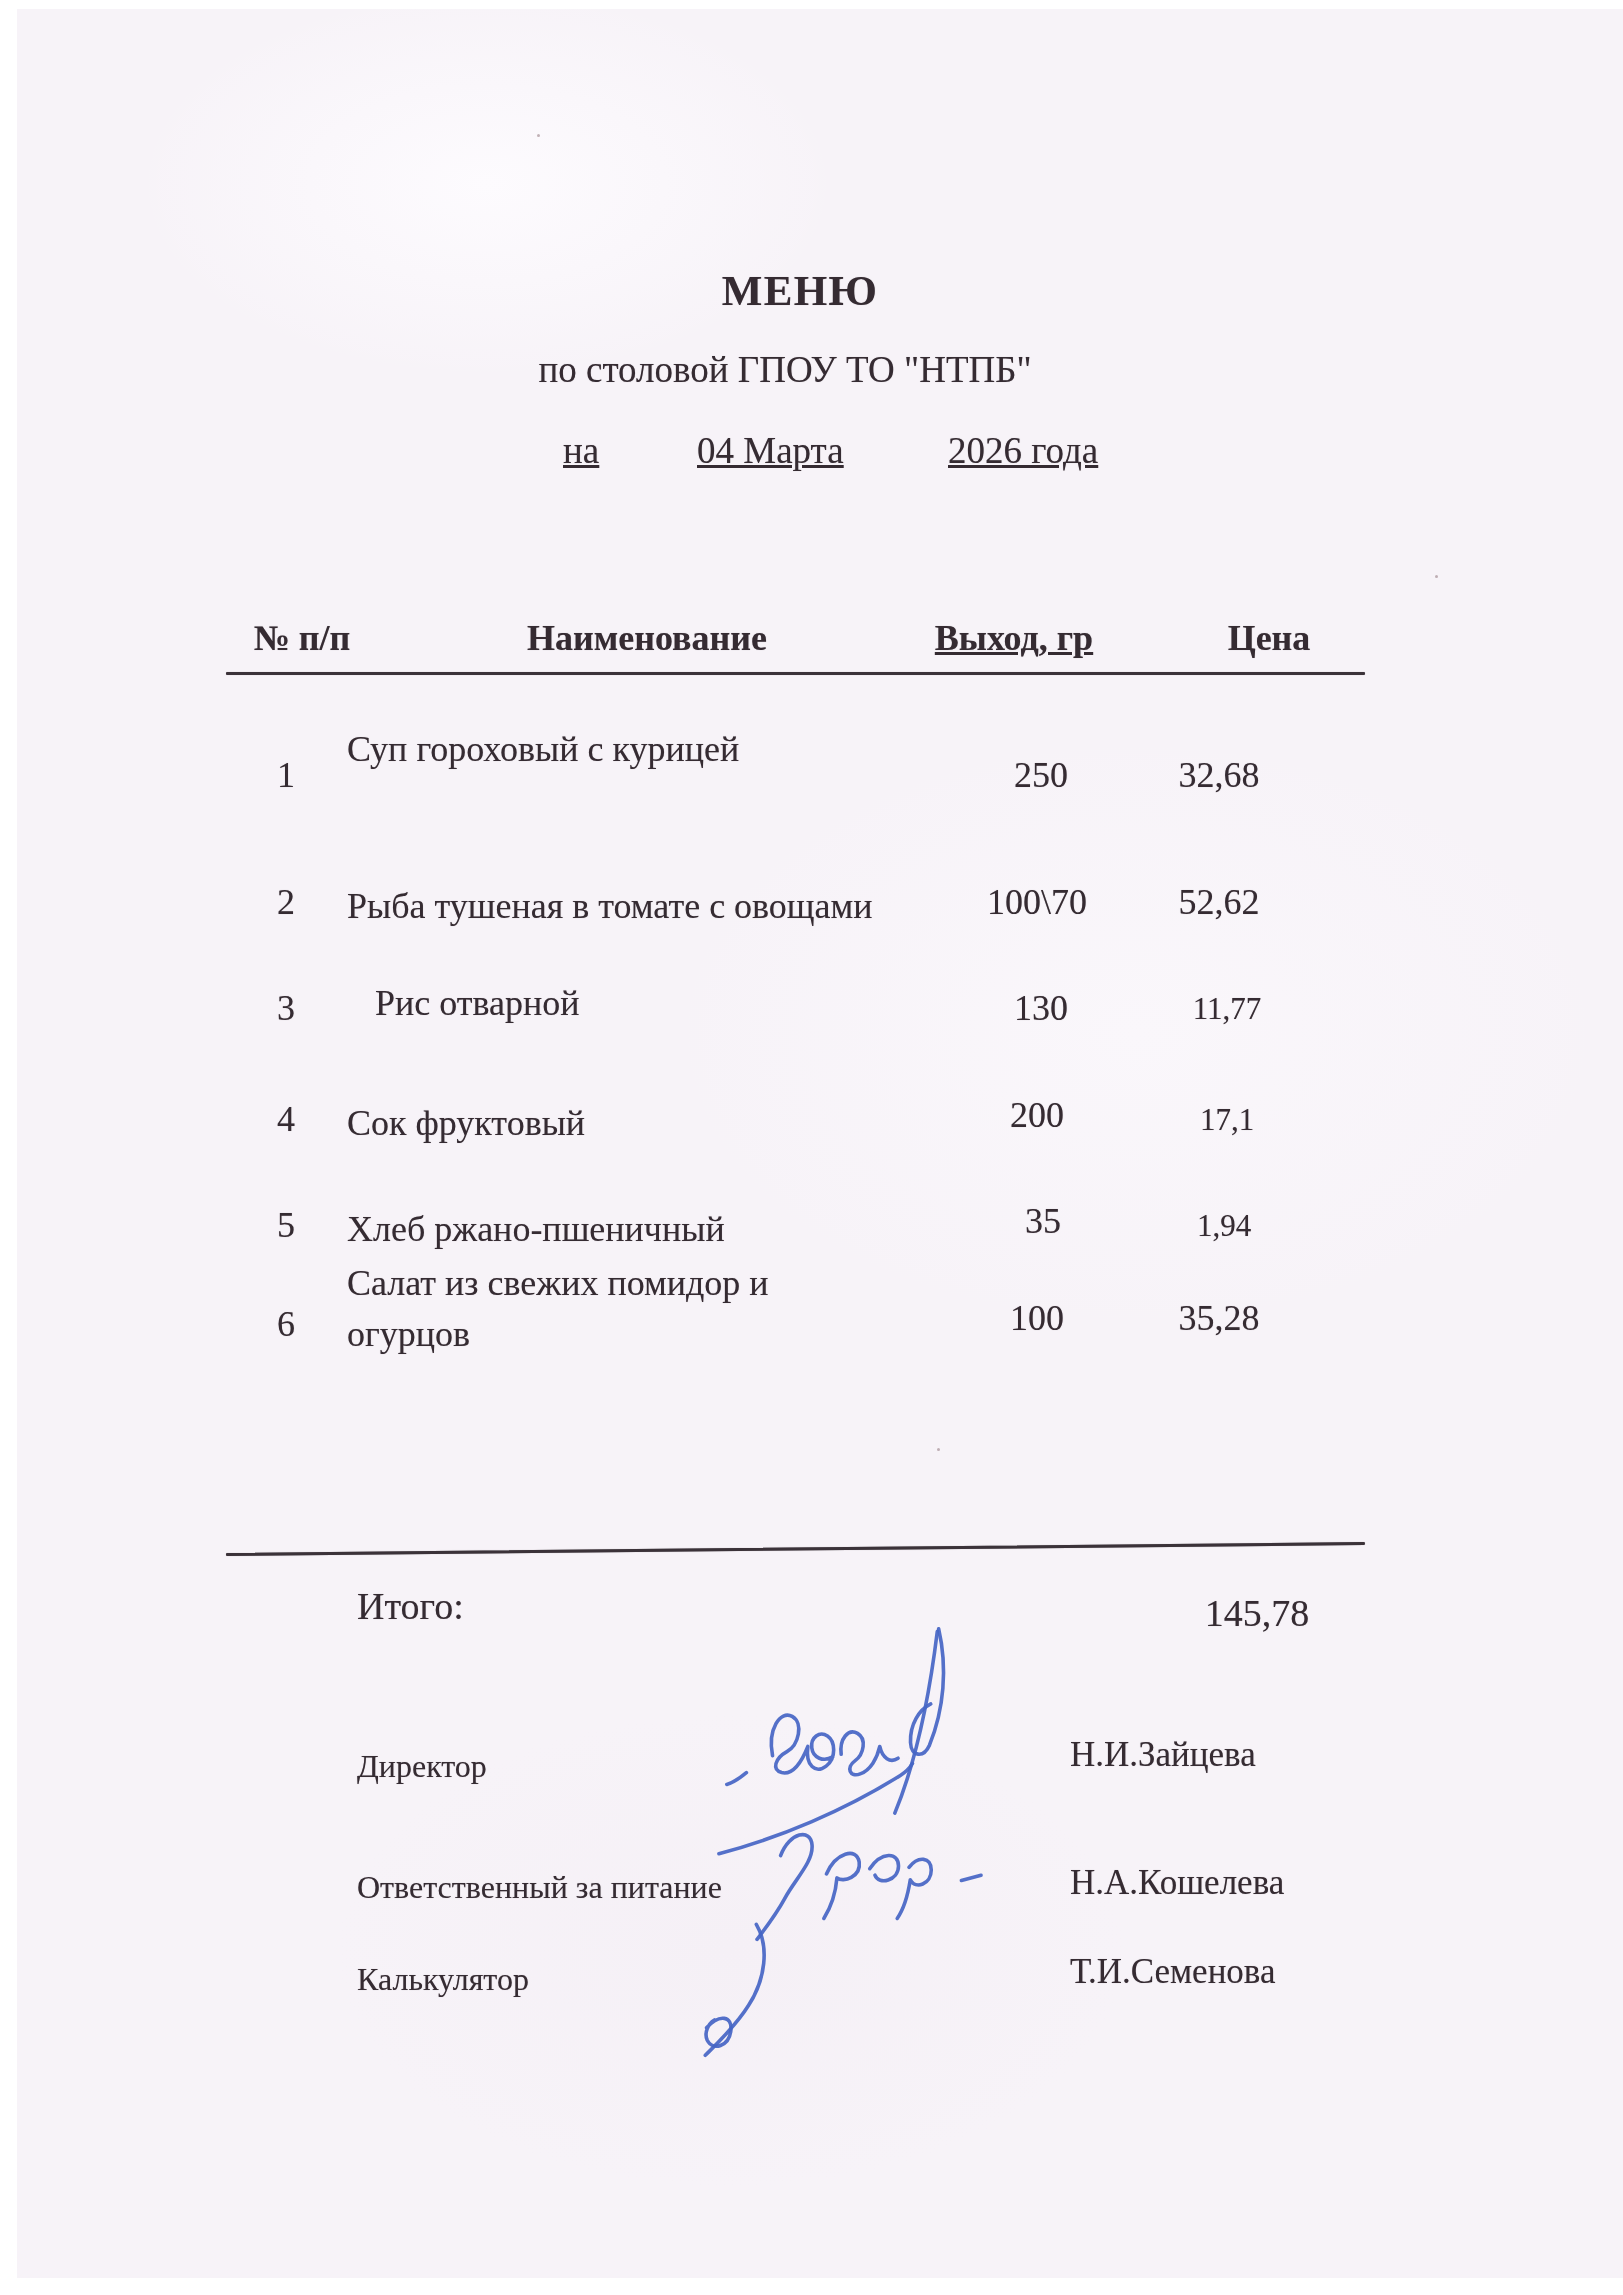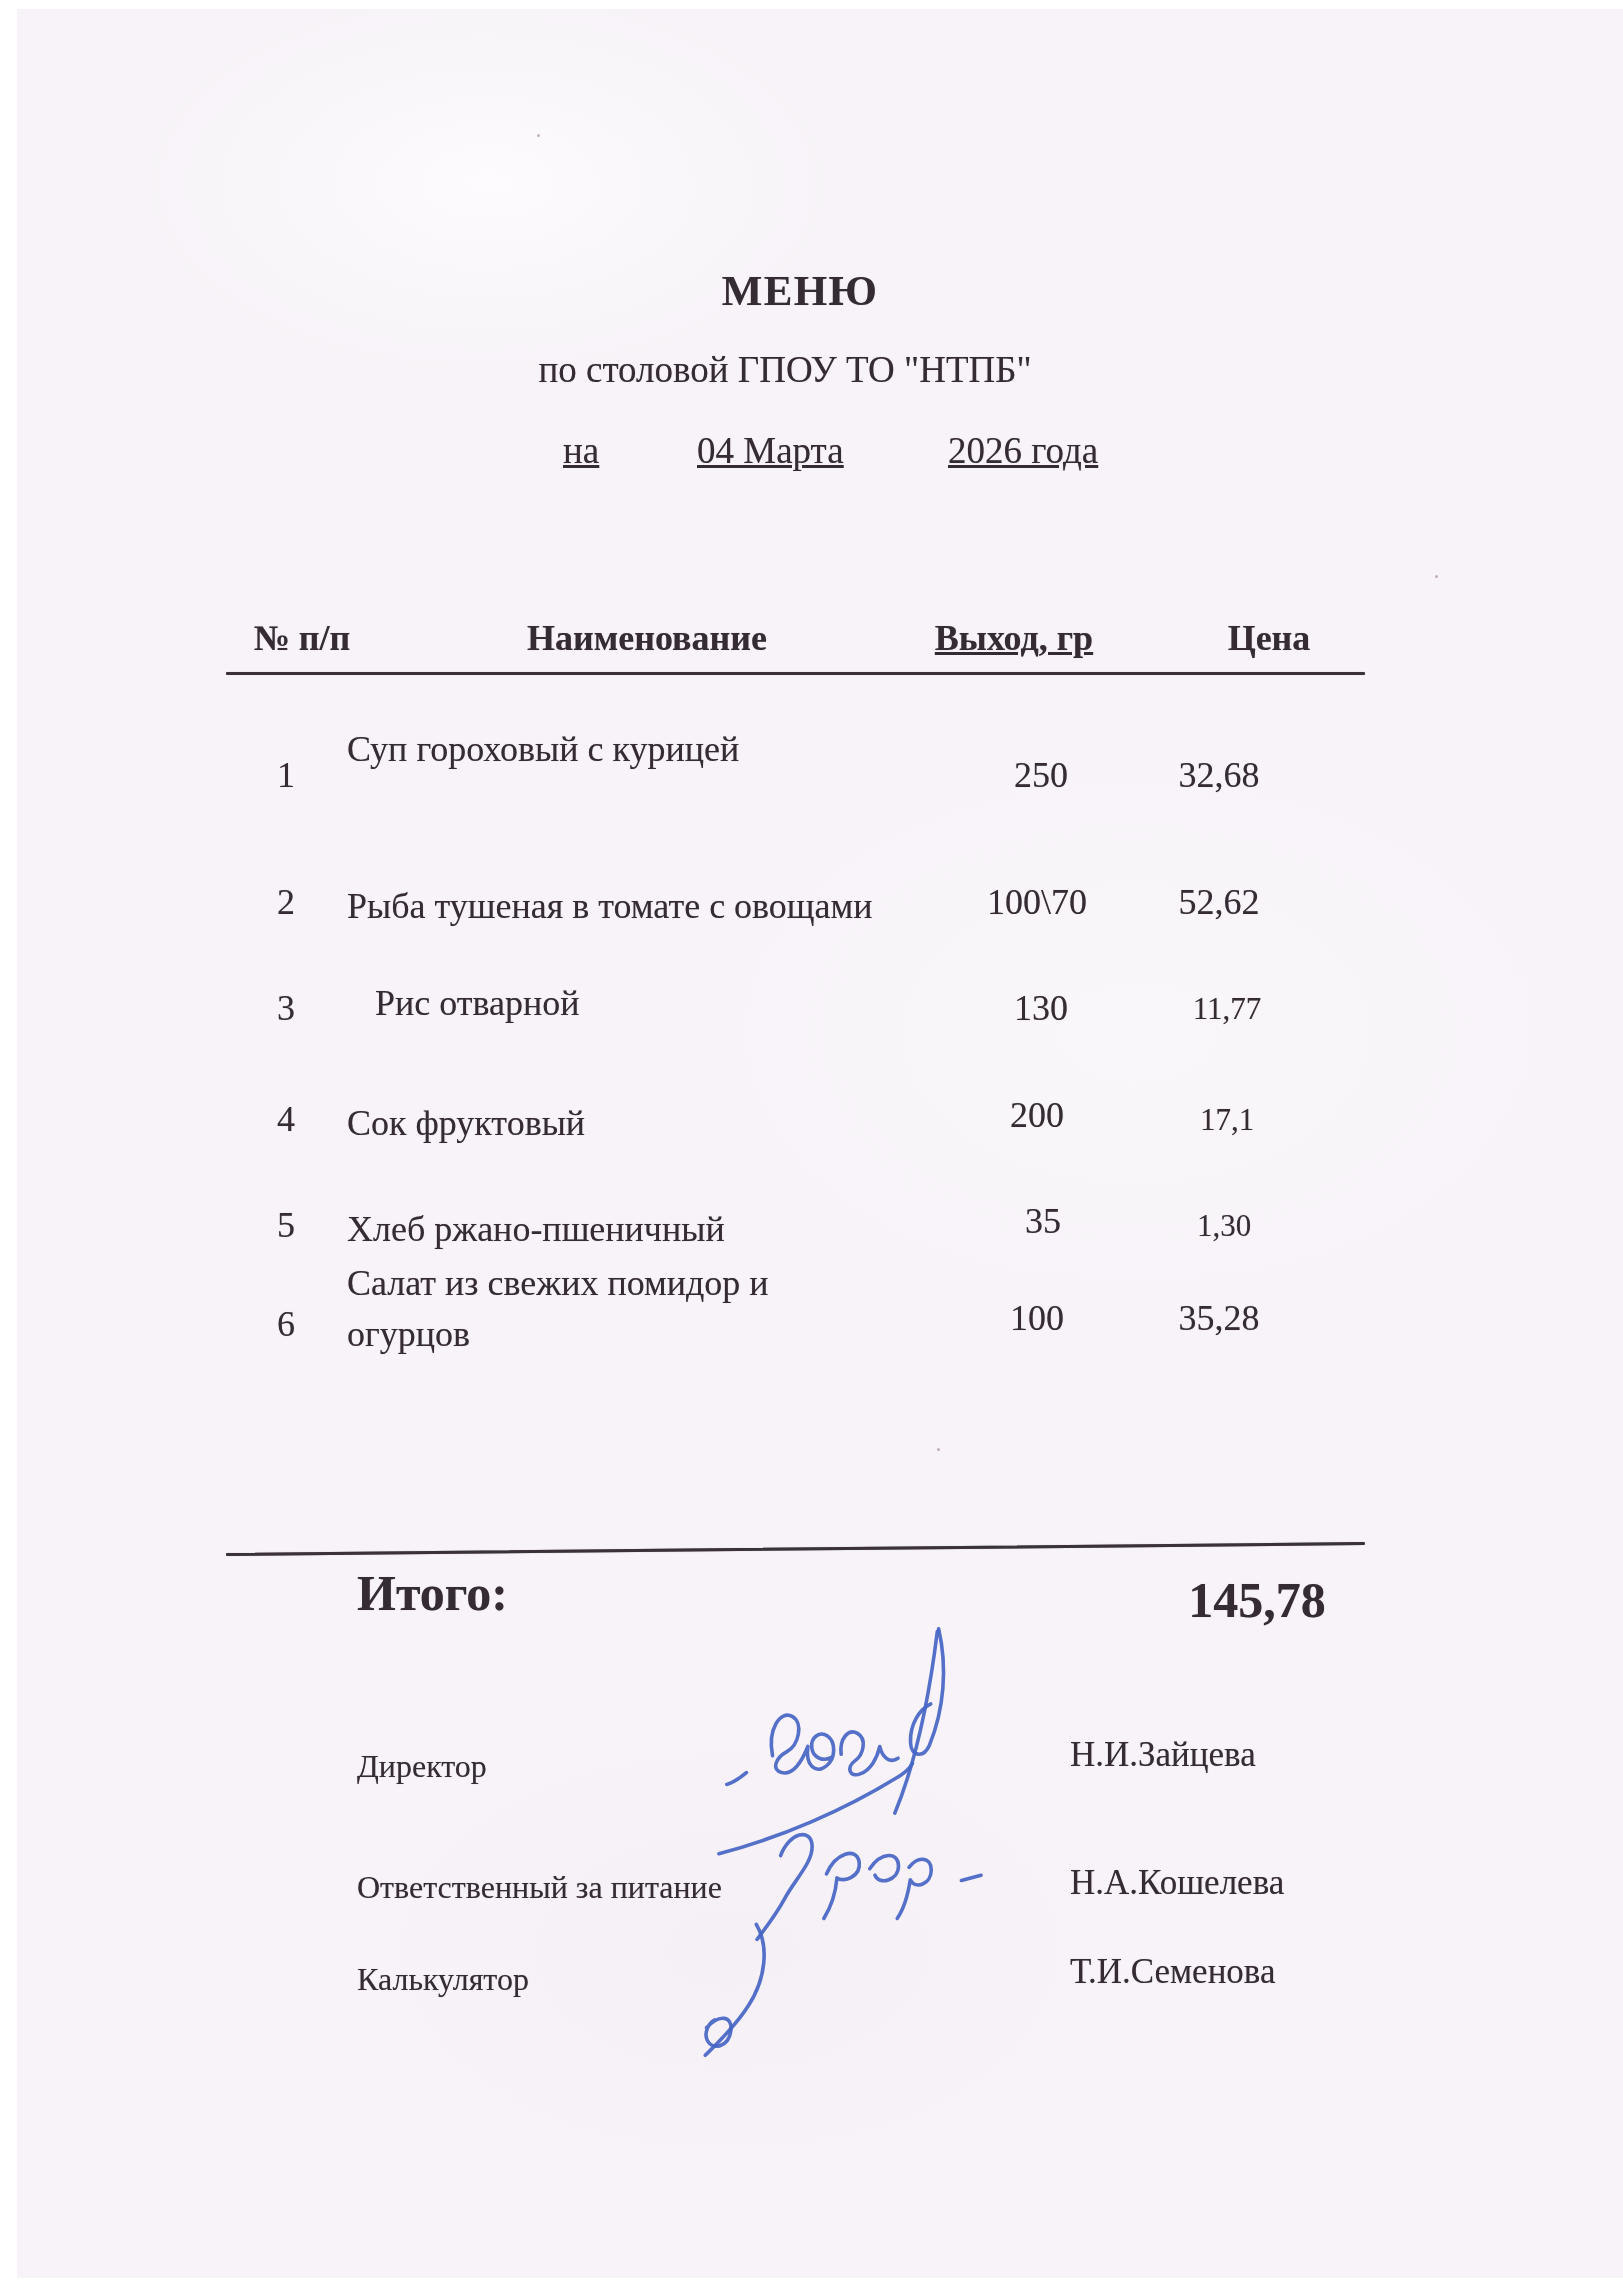--- a/index.html
+++ b/index.html
@@ -19,21 +19,21 @@
   .t{position:absolute;white-space:nowrap;text-shadow:0 0 0.8px rgba(53,43,50,.38);}
   .ctr{transform:translateX(-50%);text-align:center;}
   .b{font-weight:bold;}
   .title{font-size:43px;letter-spacing:1.3px;}
   .subtitle{font-size:37px;}
   .dateline{font-size:37px;text-decoration:underline;}
   .th{font-size:36px;font-weight:bold;}
   .cell{font-size:36px;}
   .cell-sm{font-size:31px;}
   .name-cell{white-space:pre-line;line-height:1.42;}
-  .total{font-size:50px;font-weight:bold;}
+  .total{font-size:38px;font-weight:normal;margin-top:20px;}
   .role{font-size:32px;}
   .person{font-size:35px;}
   .rule{position:absolute;height:3.3px;background:#3b3239;border-radius:1.3px;box-shadow:0 0 0.7px rgba(59,50,57,.6);}
   .edge{position:absolute;background:#ffffff;}
   .speck{position:absolute;width:3.3px;height:3.3px;border-radius:50%;background:#7a5a62;opacity:.45;}
   .sig{position:absolute;}
   .sig path{fill:none;stroke:#4565c4;stroke-width:5.5;stroke-linecap:round;stroke-linejoin:round;opacity:.92;}
 </style>
 </head>
 <body>
@@ -82,21 +82,21 @@
   <div>
     <span class="t cell ctr" style="left:286px;top:1098px;">4</span>
     <span class="t cell name-cell" style="left:347px;top:1098px;">Сок фруктовый</span>
     <span class="t cell ctr" style="left:1037px;top:1094px;">200</span>
     <span class="t cell-sm t ctr" style="left:1227px;top:1102px;">17,1</span>
   </div>
   <div>
     <span class="t cell ctr" style="left:286px;top:1204px;">5</span>
     <span class="t cell name-cell" style="left:347px;top:1204px;">Хлеб ржано-пшеничный</span>
     <span class="t cell ctr" style="left:1043px;top:1200px;">35</span>
-    <span class="t cell-sm t ctr" style="left:1224px;top:1208px;">1,30</span>
+    <span class="t cell-sm t ctr" style="left:1224px;top:1208px;">1,94</span>
   </div>
   <div>
     <span class="t cell ctr" style="left:286px;top:1303px;">6</span>
     <span class="t cell name-cell" style="left:347px;top:1258px;">Салат из свежих помидор и
 огурцов</span>
     <span class="t cell ctr" style="left:1037px;top:1297px;">100</span>
     <span class="t cell ctr" style="left:1219px;top:1297px;">35,28</span>
   </div>
 
   <div class="rule" style="left:226px;top:1553px;width:1139px;transform:rotate(-0.55deg);transform-origin:left center;"></div>

